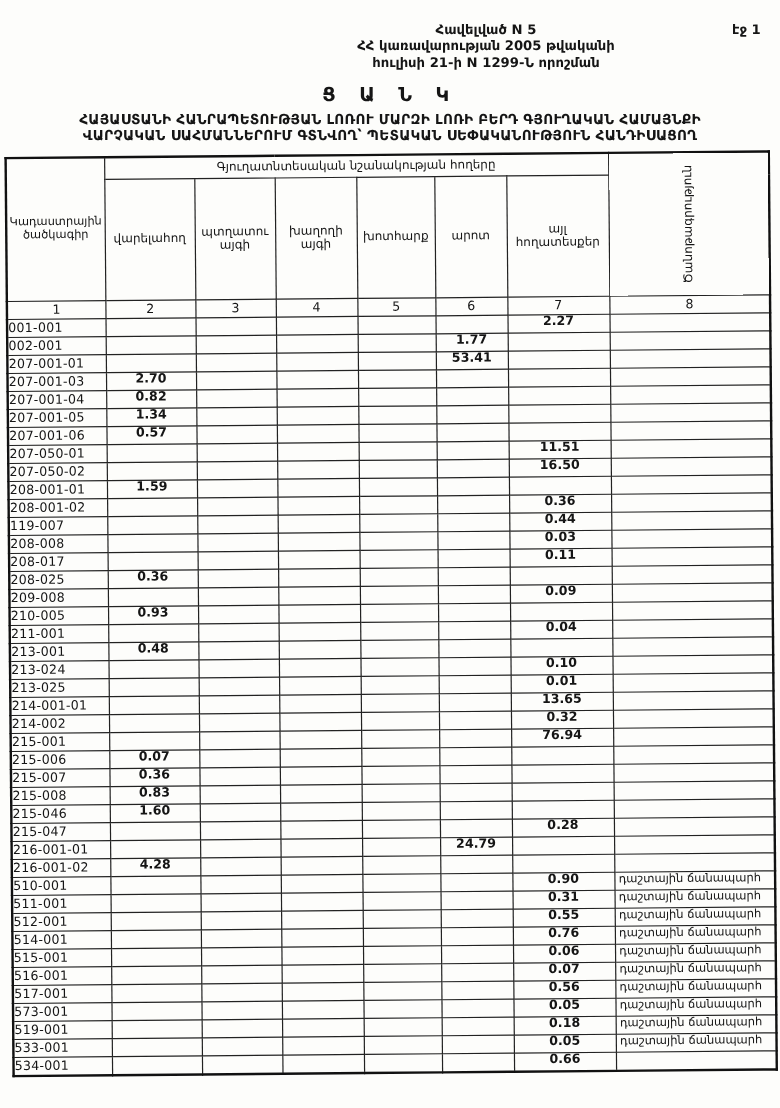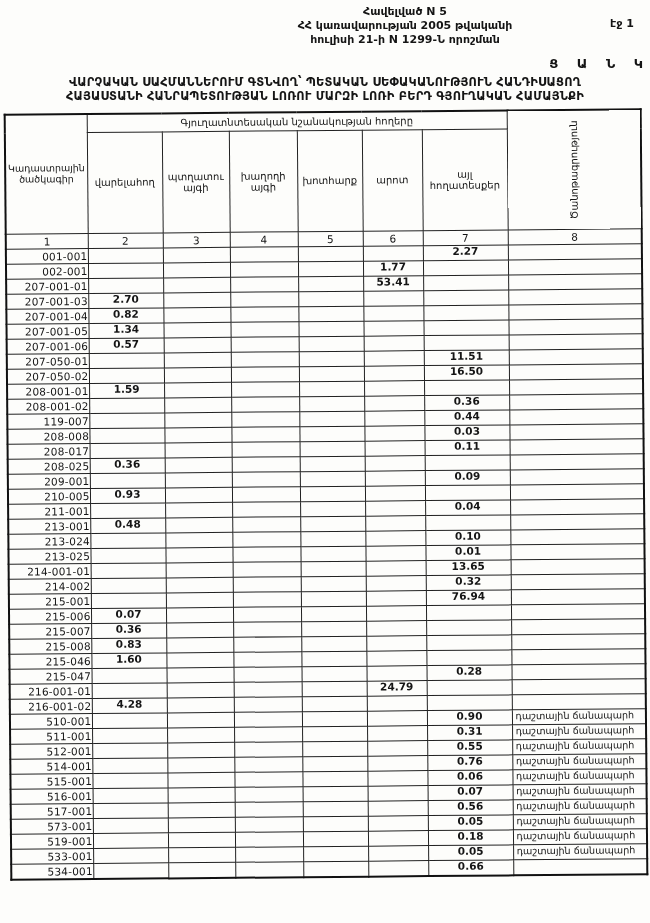--- a/index.html
+++ b/index.html
@@ -6,33 +6,33 @@
     margin: 0; padding: 0;
     width: 650px; height: 923px;
     background: #fdfdfb;
     font-family: "DejaVu Sans", sans-serif;
     color: #151515;
     overflow: hidden;
   }
   .page { position: relative; width: 650px; height: 923px; }
 
   .page-label {
-    position: absolute; top: 12px; right: 16px;
+    position: absolute; top: 0; right: 16px;
     font-size: 11px; font-weight: bold;
   }
   .appendix {
-    margin: 5px 70px 0 230px;
+    margin: 18px 70px 0 230px;
     text-align: center;
     font-size: 11px; font-weight: bold;
     line-height: 1.28;
   }
   .list-title {
     margin-top: 9px;
-    text-align: right;
-    font-size: 13px; font-weight: bold;
+    text-align: center;
+    font-size: 16px; font-weight: bold;
     letter-spacing: 7px;
   }
   .subtitle {
     margin-top: 4px;
     text-align: center;
     font-size: 11.4px; font-weight: bold;
     line-height: 1.24;
     letter-spacing: 0.2px;
   }
 
@@ -75,21 +75,21 @@
     text-align: center;
     font-size: 10.5px;
     line-height: 13px;
   }
   tbody td {
     height: 14px;
     font-size: 10.5px;
     line-height: 13px;
     border-color: #262626;
   }
-  tbody td.code { text-align: right; letter-spacing: 0.2px; }
+  tbody td.code { text-align: left; letter-spacing: 0.2px; }
   tbody td.val  { text-align: center; }
   tbody td.val span { position: relative; top: -2px; display: inline-block; font-weight: bold; }
   tbody td.note {
     text-align: left;
     font-size: 9.6px;
     padding-left: 3px;
     white-space: nowrap;
   }
   tbody td.note span { position: relative; top: -2px; display: inline-block; }
 </style>
@@ -102,22 +102,22 @@
 
   <div class="appendix">
     <div>Հավելված N 5</div>
     <div>ՀՀ կառավարության 2005 թվականի</div>
     <div>հուլիսի 21-ի N 1299-Ն որոշման</div>
   </div>
 
   <div class="list-title">Ց Ա Ն Կ</div>
 
   <div class="subtitle">
+    <div>ՀԱՅԱՍՏԱՆԻ ՀԱՆՐԱՊԵՏՈՒԹՅԱՆ ԼՈՌՈՒ ՄԱՐԶԻ ԼՈՌԻ ԲԵՐԴ ԳՅՈՒՂԱԿԱՆ ՀԱՄԱՅՆՔԻ</div>
     <div>ՎԱՐՉԱԿԱՆ ՍԱՀՄԱՆՆԵՐՈՒՄ ԳՏՆՎՈՂ՝ ՊԵՏԱԿԱՆ ՍԵՓԱԿԱՆՈՒԹՅՈՒՆ ՀԱՆԴԻՍԱՑՈՂ</div>
-    <div>ՀԱՅԱՍՏԱՆԻ ՀԱՆՐԱՊԵՏՈՒԹՅԱՆ ԼՈՌՈՒ ՄԱՐԶԻ ԼՈՌԻ ԲԵՐԴ ԳՅՈՒՂԱԿԱՆ ՀԱՄԱՅՆՔԻ</div>
   </div>
 
   <div class="tablewrap">
     <table class="land">
       <colgroup>
         <col style="width:82px">
           <col style="width:75px">
           <col style="width:67px">
           <col style="width:68px">
         <col style="width:65px">
@@ -297,21 +297,21 @@
             <td class="code"><span>208-025</span></td>
             <td class="val"><span>0.36</span></td>
             <td class="val"></td>
             <td class="val"></td>
             <td class="val"></td>
             <td class="val"></td>
             <td class="val"></td>
             <td class="note"></td>
           </tr>
           <tr>
-            <td class="code"><span>209-001</span></td>
+            <td class="code"><span>209-008</span></td>
             <td class="val"></td>
             <td class="val"></td>
             <td class="val"></td>
             <td class="val"></td>
             <td class="val"></td>
             <td class="val"><span>0.09</span></td>
             <td class="note"></td>
           </tr>
           <tr>
             <td class="code"><span>210-005</span></td>

